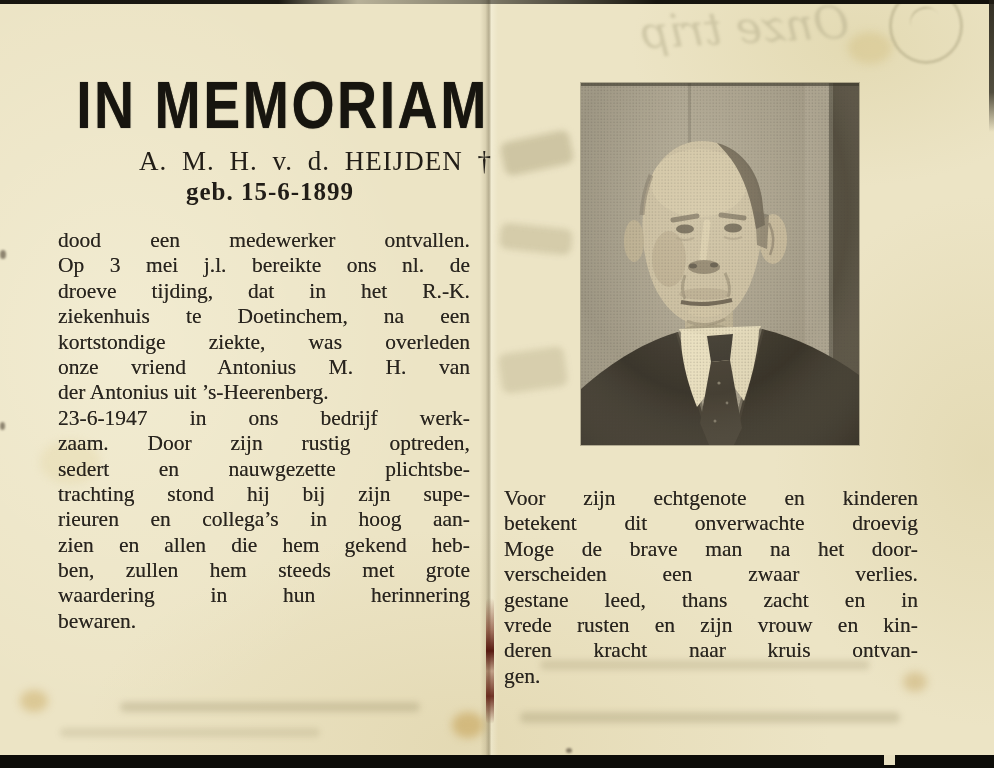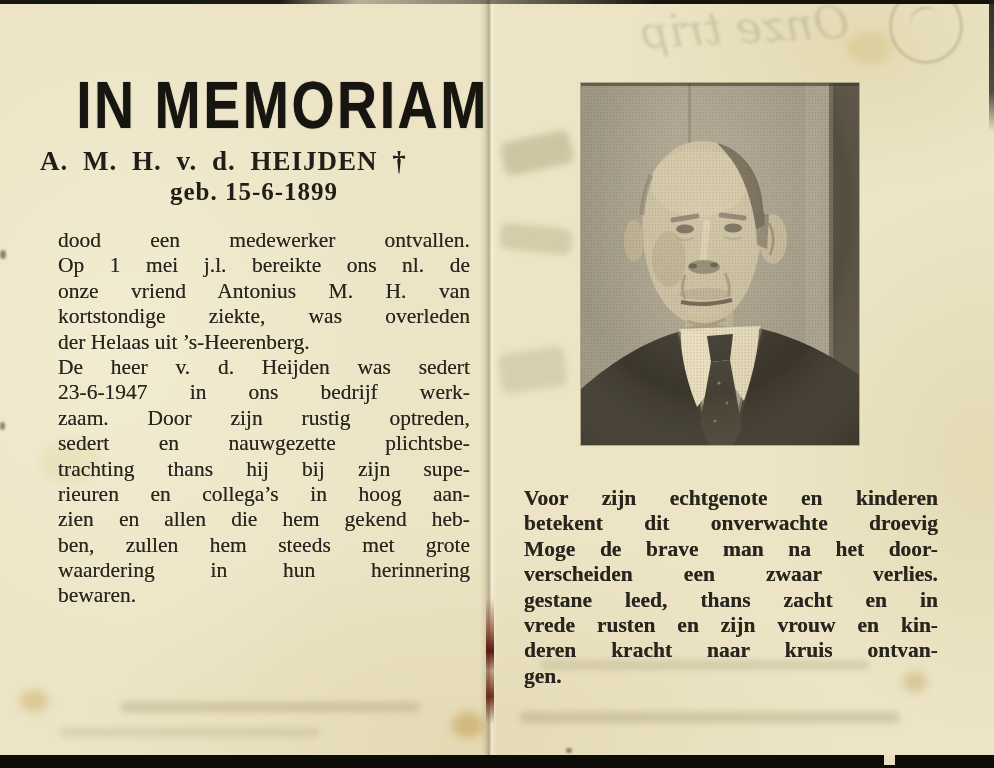--- a/index.html
+++ b/index.html
@@ -26,26 +26,26 @@
     background:linear-gradient(to right,rgba(0,0,0,0) 0%,rgba(125,112,78,.16) 30%,rgba(92,82,55,.38) 50%,rgba(255,255,242,.30) 63%,rgba(0,0,0,0) 100%);}
   .fold-stain{position:absolute;left:486px;top:598px;width:8px;height:126px;border-radius:5px;filter:blur(.6px);
     background:linear-gradient(to bottom,rgba(110,30,15,0) 0%,rgba(106,28,14,.55) 25%,rgba(80,16,8,.95) 42%,rgba(110,32,16,.35) 58%,rgba(90,20,10,.85) 78%,rgba(110,30,15,0) 100%);}
   
   .spot{position:absolute;border-radius:50%;filter:blur(4px);}
   
   .title{position:absolute;left:40px;top:66px;width:452px;text-align:center;
     font-family:"Liberation Sans",sans-serif;font-weight:900;font-size:66px;letter-spacing:3px;
     transform:scaleX(.84) scaleY(1.02);transform-origin:50% 0;color:#17150f;
     text-shadow:0 0 1px rgba(23,21,15,.8);white-space:nowrap;}
-  .name-line{position:absolute;left:40px;top:146px;width:452px;text-align:left;
-    font-weight:bold;font-size:27px;letter-spacing:1px;word-spacing:7px;color:#211d17;white-space:nowrap;}
-  .birth-line{position:absolute;left:28px;top:178px;width:452px;text-align:center;
+  .name-line{position:absolute;left:40px;top:146px;width:452px;text-align:right;
+    font-weight:normal;font-size:27px;letter-spacing:1px;word-spacing:7px;color:#211d17;white-space:nowrap;}
+  .birth-line{position:absolute;left:44px;top:178px;width:452px;text-align:center;
     font-weight:bold;font-size:25px;letter-spacing:1px;color:#211d17;}
   .body-left{position:absolute;left:58px;top:228px;width:412px;}
-  .body-right{position:absolute;left:524px;top:486px;width:414px;font-weight:bold;}
+  .body-right{position:absolute;left:504px;top:486px;width:414px;}
   .bline{font-size:21.5px;line-height:25.4px;height:25.4px;white-space:nowrap;color:#28241e;
     text-shadow:0 0 .4px rgba(40,35,28,.6);}
   .bline.j{white-space:normal;text-align:justify;text-align-last:justify;word-spacing:1px;}
   .bline.n{text-align:left;}
   
   .photo{position:absolute;left:581px;top:83px;width:278px;height:362px;box-shadow:0 0 0 1px rgba(70,64,48,.35);}
   
   .bt{position:absolute;color:#b3ac8a;opacity:.5;filter:blur(1.6px);font-style:italic;}
   .bt-script{left:630px;top:2px;font-size:44px;font-family:"DejaVu Serif",serif;
     transform:scaleX(-1) rotate(3deg);transform-origin:center;width:230px;text-align:center;white-space:nowrap;}
@@ -81,29 +81,30 @@
   <div class="btline" style="left:540px;top:660px;width:330px;height:10px;opacity:.8;"></div>
   <div class="btline" style="left:520px;top:712px;width:380px;height:11px;"></div>
   <div class="btline" style="left:60px;top:728px;width:260px;height:9px;opacity:.7;"></div>
 
   <div class="title">IN MEMORIAM</div>
   <div class="name-line">A. M. H. v. d. HEIJDEN †</div>
   <div class="birth-line">geb. 15-6-1899</div>
 
   <div class="body-left">
     <div class="bline j">dood een medewerker ontvallen.</div>
-    <div class="bline j">Op 1 mei j.l. bereikte ons nl. de</div>
+    <div class="bline j">Op 3 mei j.l. bereikte ons nl. de</div>
+    <div class="bline j">droeve tijding, dat in het R.-K.</div>
+    <div class="bline j">ziekenhuis te Doetinchem, na een</div>
+    <div class="bline j">kortstondige ziekte, was overleden</div>
     <div class="bline j">onze vriend Antonius M. H. van</div>
-    <div class="bline j">kortstondige ziekte, was overleden</div>
-    <div class="bline n">der Helaas uit ’s-Heerenberg.</div>
-    <div class="bline j">De heer v. d. Heijden was sedert</div>
+    <div class="bline n">der Antonius uit ’s-Heerenberg.</div>
     <div class="bline j">23-6-1947 in ons bedrijf werk-</div>
     <div class="bline j">zaam. Door zijn rustig optreden,</div>
     <div class="bline j">sedert en nauwgezette plichtsbe-</div>
-    <div class="bline j">trachting thans hij bij zijn supe-</div>
+    <div class="bline j">trachting stond hij bij zijn supe-</div>
     <div class="bline j">rieuren en collega’s in hoog aan-</div>
     <div class="bline j">zien en allen die hem gekend heb-</div>
     <div class="bline j">ben, zullen hem steeds met grote</div>
     <div class="bline j">waardering in hun herinnering</div>
     <div class="bline n">bewaren.</div>
   </div>
 
   <svg class="photo" viewBox="0 0 278 362">
     <defs>
       <linearGradient id="bg" x1="0" y1="0" x2="1" y2="0">

